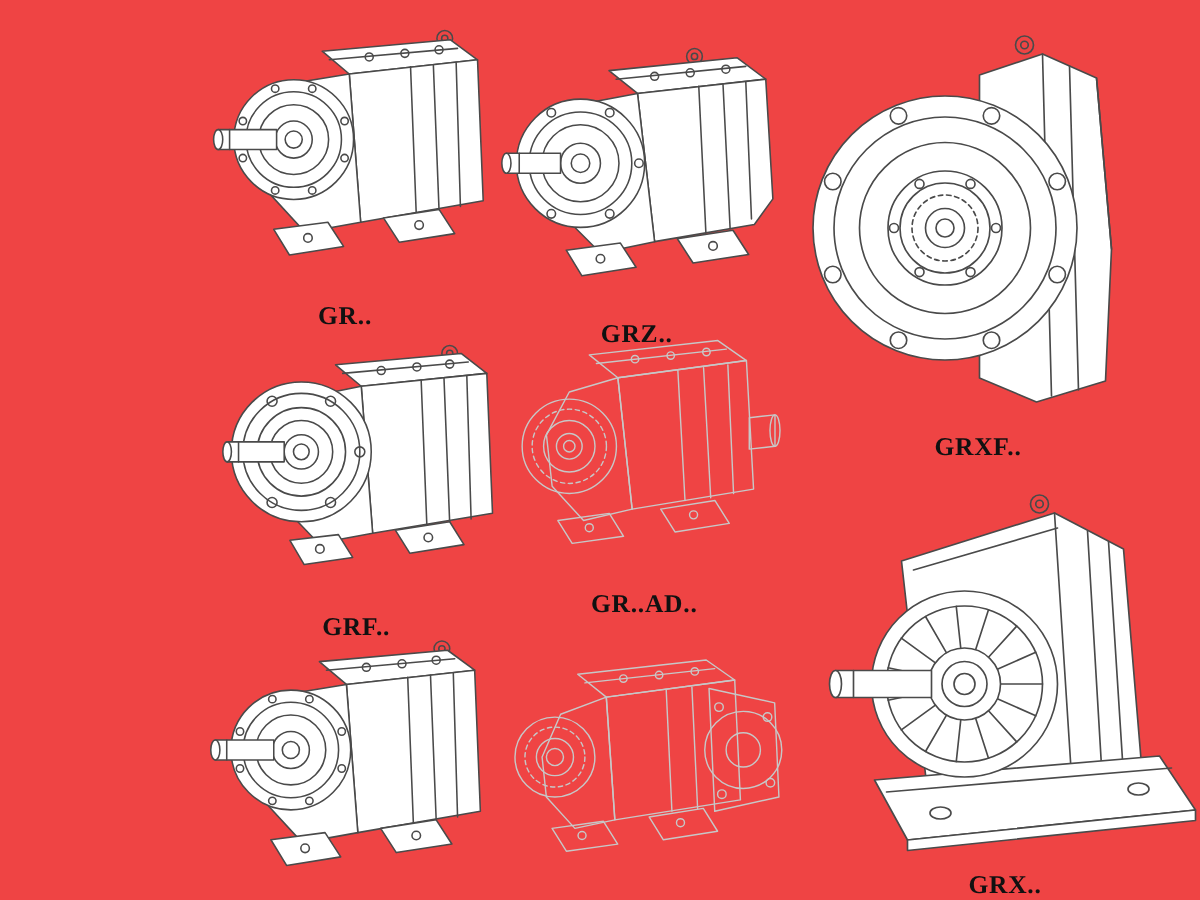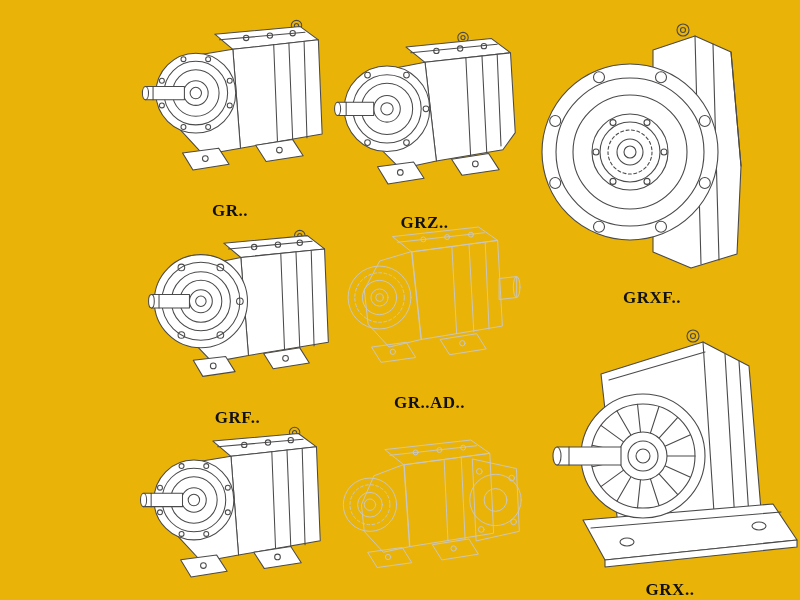--- a/index.html
+++ b/index.html
@@ -1,20 +1,20 @@
 <!DOCTYPE html>
 <html><head>
 <meta charset="utf-8">
 <style>
   html,body { margin:0; padding:0; }
   body {
     width:800px; height:600px; background:#ffffff;
     font-family:"Liberation Serif", serif; overflow:hidden; position:relative;
   }
-  .canvas { position:absolute; left:0; top:0; width:800px; height:600px; background:#eab308; }
+  .canvas { position:absolute; left:0; top:0; width:800px; height:600px; background:#ef4444; }
   .fig { position:absolute; display:flex; flex-direction:column; align-items:center; }
   .fig svg {
     stroke:#4a4a4a; stroke-width:1.1; fill:none;
     stroke-linejoin:round; stroke-linecap:round; display:block;
   }
   .fig.faded svg { stroke:#c7c7c7; stroke-width:1; }
   .wf { fill:#ffffff; }
   .dash { stroke-dasharray:3 2.5; }
   .fig figcaption {
     font-weight:bold; font-size:17px; color:#111111;

